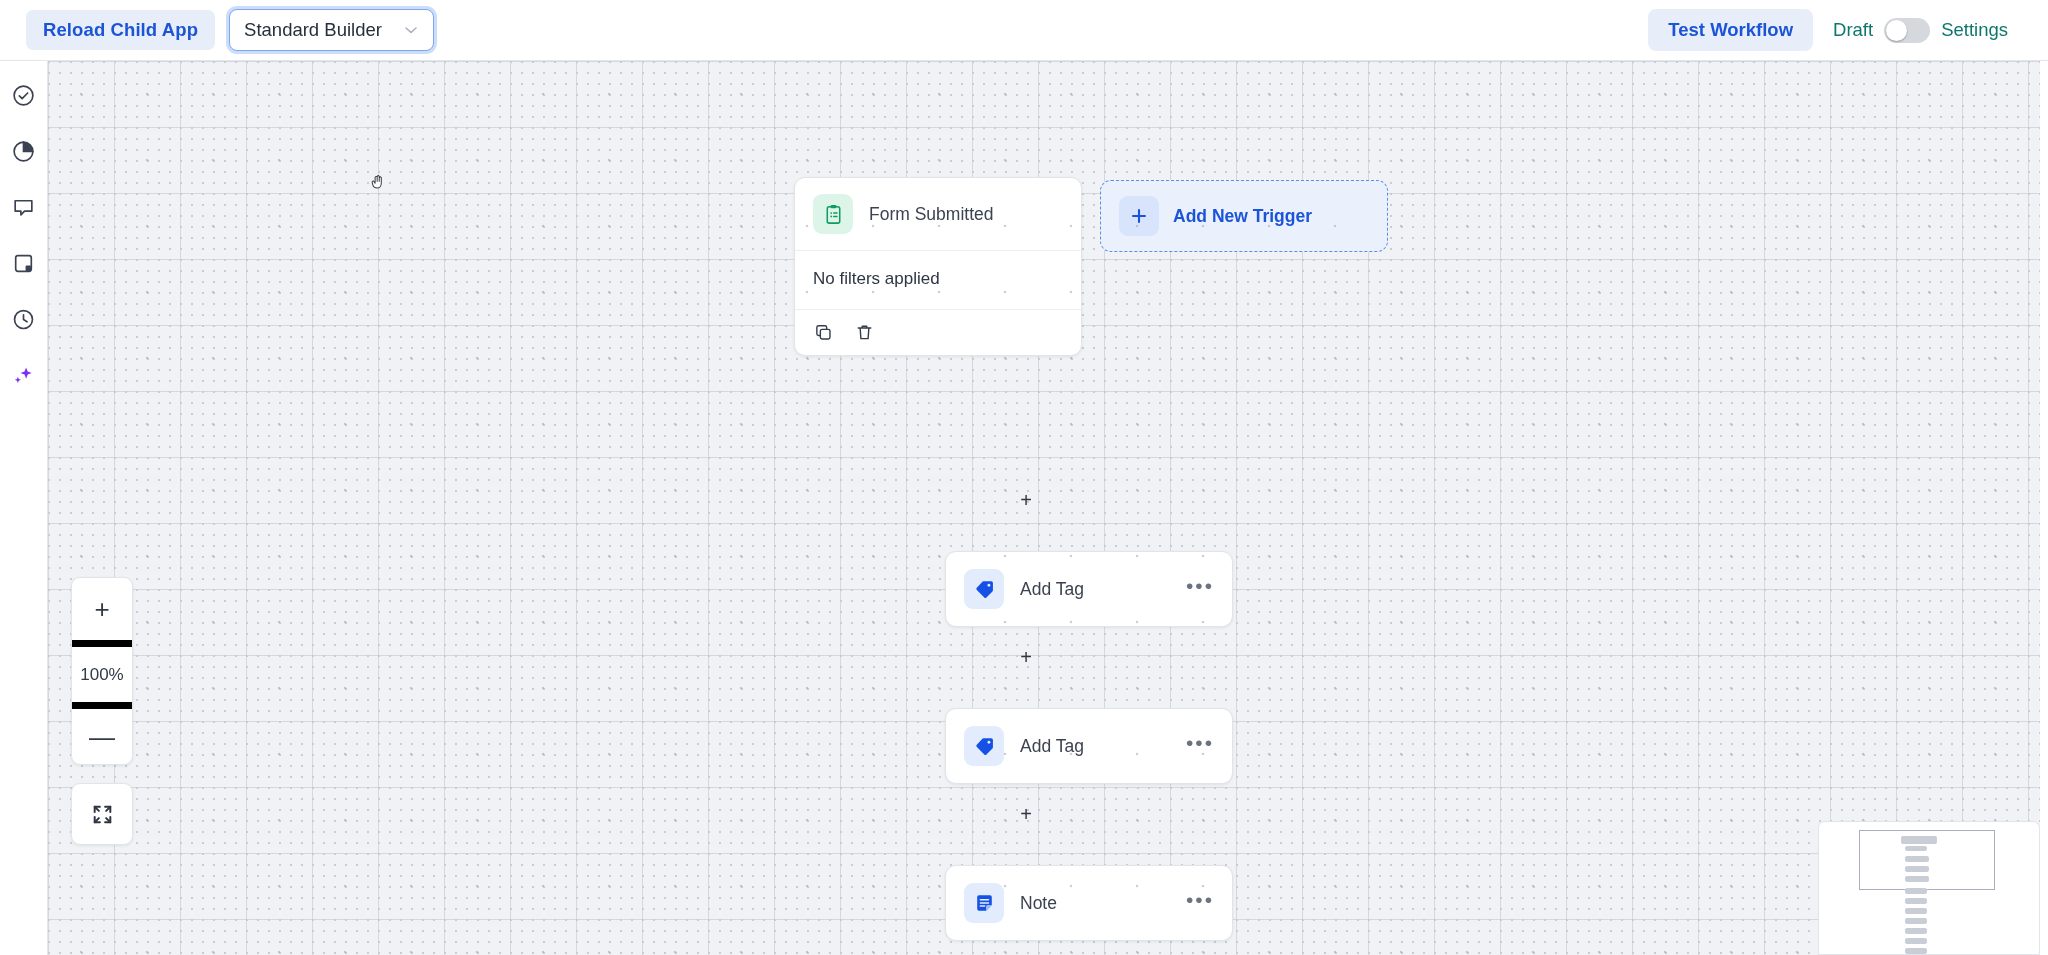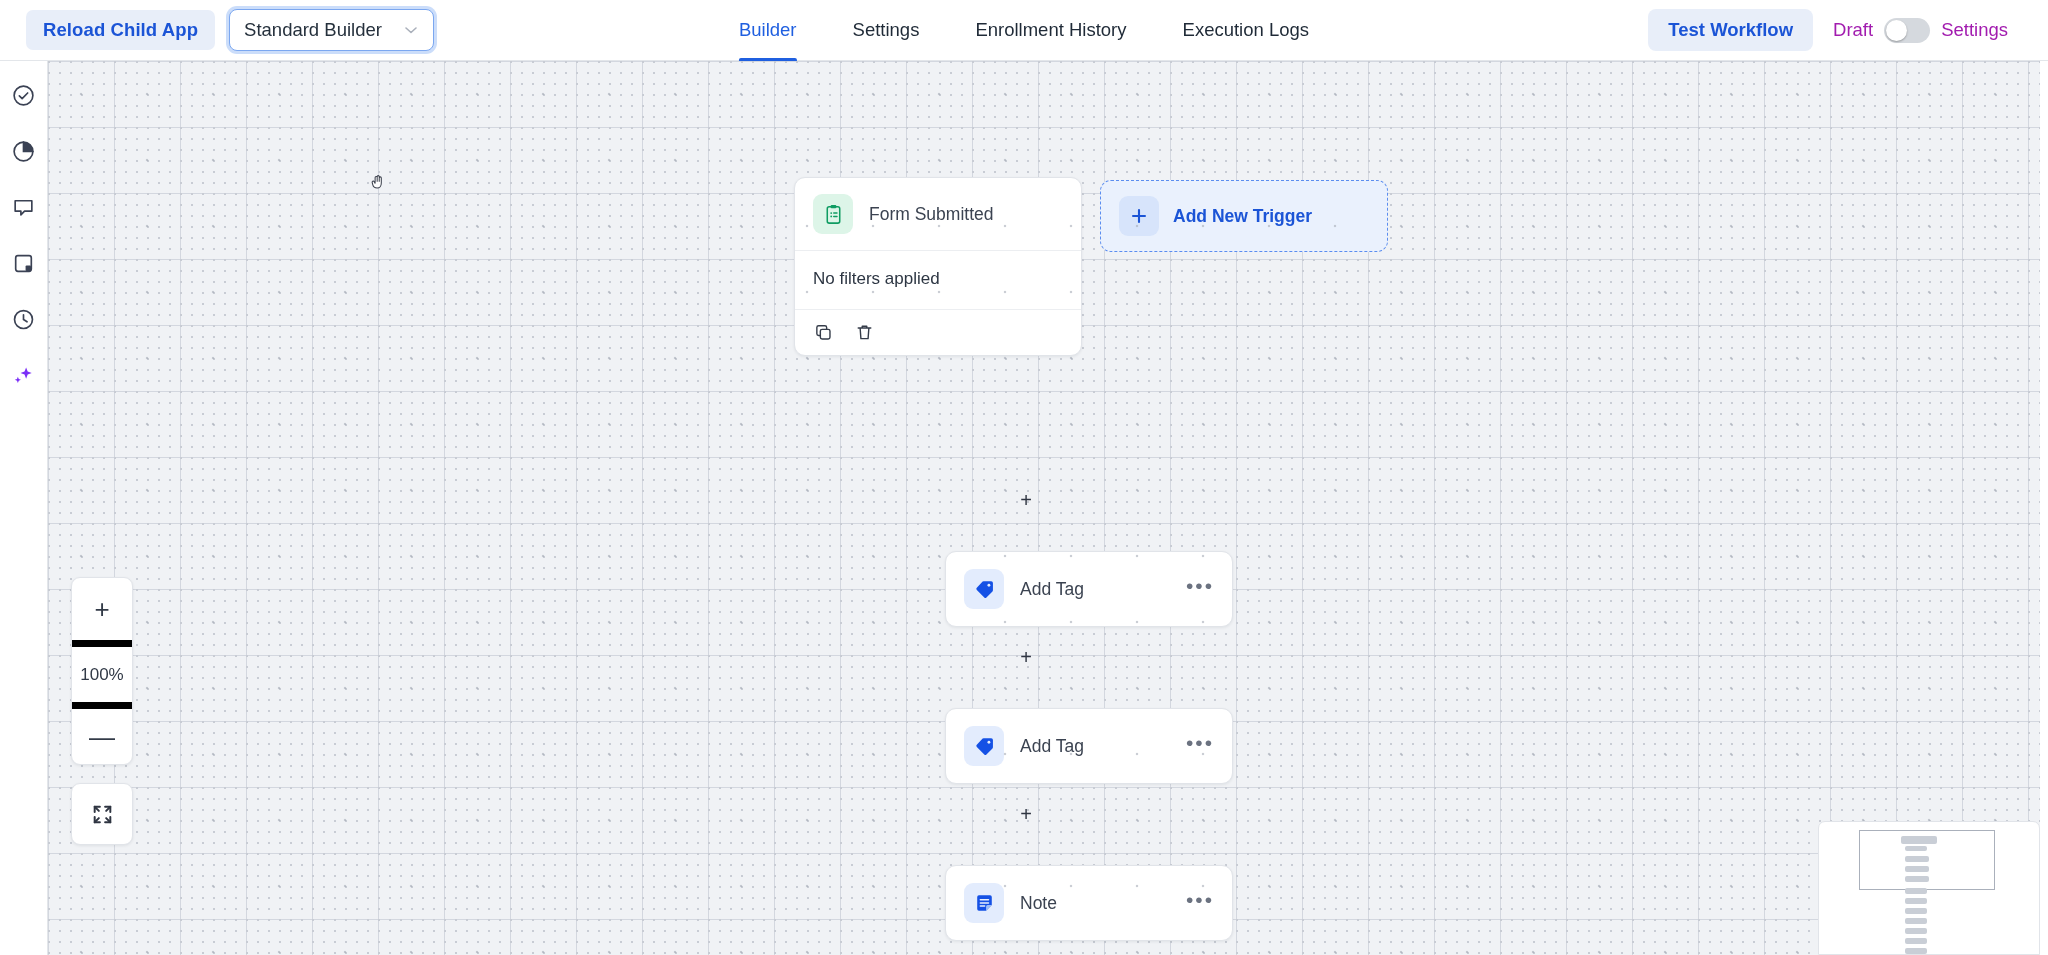--- a/index.html
+++ b/index.html
@@ -67,21 +67,21 @@
     margin-left: auto; display: flex; align-items: center; gap: 20px;
     padding-right: 40px;
   }
   .test-btn {
     background: #e8eef9; color: #1b54d6;
     font-size: 18.5px; font-weight: 700;
     padding: 10px 20px; border: none; border-radius: 8px; cursor: pointer;
     font-family: "Liberation Sans", sans-serif;
   }
   .pub-wrap { display: flex; align-items: center; gap: 11px; }
-  .pub-label { font-size: 18.5px; color: #a21caf; }
+  .pub-label { font-size: 18.5px; color: #0f766e; }
   .toggle {
     width: 46px; height: 25px; border-radius: 13px;
     background: #d5d9de; position: relative; cursor: pointer;
     flex: none;
   }
   .toggle .knob {
     position: absolute; top: 2px; left: 2px;
     width: 21px; height: 21px; border-radius: 50%;
     background: #ffffff; box-shadow: 0 1px 2px rgba(0,0,0,.3);
   }
@@ -244,26 +244,20 @@
       <div class="builder-select">
         <span class="sel-val">Standard Builder</span>
         <span class="chev">
           <svg viewBox="0 0 16 16" width="16" height="16">
               <path d="M3 6l5 4.5L13 6" fill="none" stroke="#aab0bb" stroke-width="1.6" stroke-linecap="round" stroke-linejoin="round"></path>
             </svg>
         </span>
       </div>
     </div>
 
-    <div class="hdr-tabs">
-      <div class="tab active">Builder</div>
-      <div class="tab">Settings</div>
-      <div class="tab">Enrollment History</div>
-      <div class="tab">Execution Logs</div>
-    </div>
 
     <div class="hdr-right">
       <button class="test-btn">Test Workflow</button>
       <div class="pub-wrap">
         <span class="pub-label">Draft</span>
         <div class="toggle">
           <div class="knob"></div>
         </div>
         <span class="pub-label">Settings</span>
       </div>

